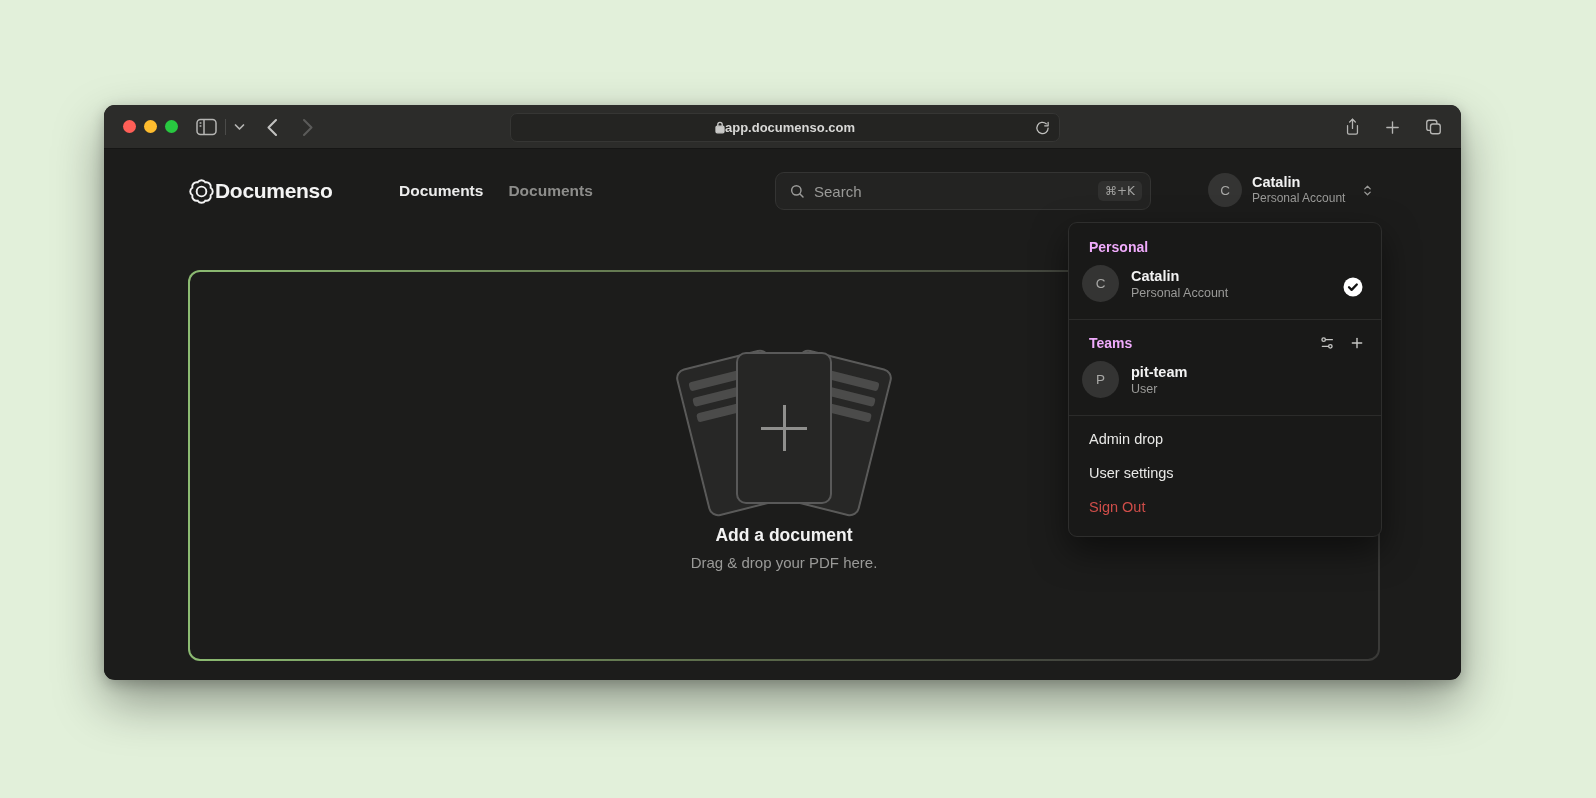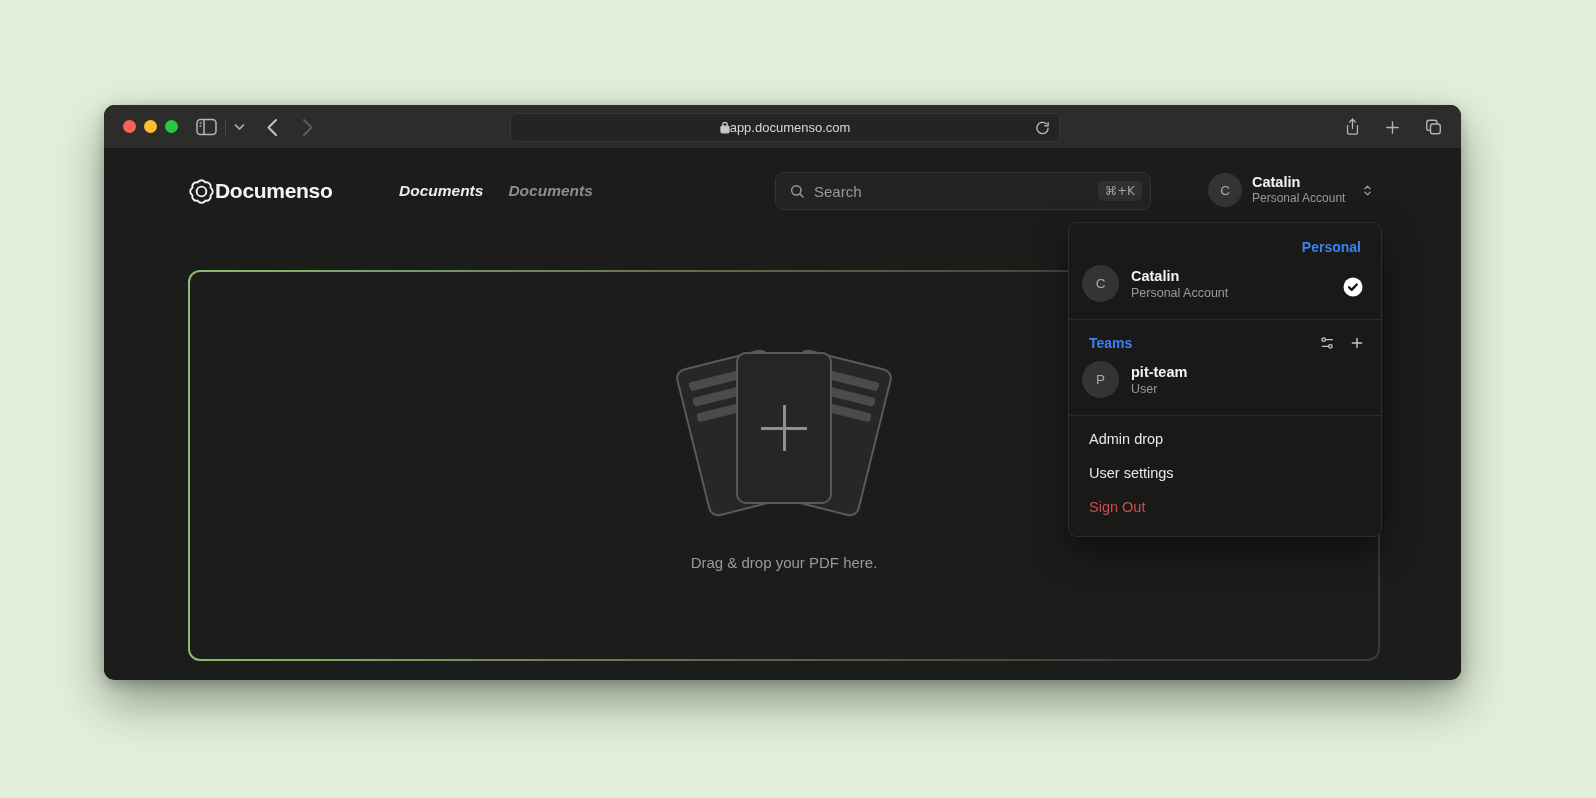--- a/index.html
+++ b/index.html
@@ -31,34 +31,34 @@
 
   .tb-left { position:absolute; left:92px; top:0; height:44px; display:flex; align-items:center; }
   .tb-left svg { display:block; }
   .tb-divider { width:1px; height:16px; background:#4b4b49; margin:0 8px; }
   .icon-btn { background:none; border:none; cursor:pointer; padding:0; display:flex; align-items:center; }
 
   .urlbar {
     position:absolute; left:406px; top:8px; width:550px; height:29px;
     background:#242422; border:1px solid #363634; border-radius:7px;
     display:flex; align-items:center; justify-content:center; 
-    color:#d8d8d6; font-size:13px;
+    color:#d8d8d6; font-size:13px;font-weight:bold;
   }
   .urlbar .reload { position:absolute; right:9px; top:6px; }
 
   .tb-right { position:absolute; right:18px; top:0; height:44px; display:flex; align-items:center; gap:23px; }
 
   
   .page { position:relative; height:530px; background:#1c1c1b; }
 
   .brand { position:absolute; left:84px; top:28px; height:28px; display:flex; align-items:center; gap:0; cursor:pointer; }
   .brand-name { font-size:21px; font-weight:700; color:#f4f4f4; letter-spacing:-.3px; }
 
   .nav { position:absolute; left:295px; top:33px; display:flex; gap:25px; font-size:15.5px; font-weight:600; }
-  .nav-item { cursor:pointer;font-style:italic; }
+  .nav-item { cursor:pointer; }
   .nav-item.active { color:#ececec; }
   .nav-item.muted  { color:#8d8d8b; }
 
   .search {
     position:absolute; left:671px; top:23px; width:376px; height:38px;
     background:#232322; border:1px solid #343433; border-radius:9px;
     display:flex; align-items:center; padding:0 8px 0 13px; gap:9px;
   }
   .search input {
     flex:1; background:transparent; border:none; outline:none;
@@ -80,21 +80,21 @@
   .acct-name { font-size:14.5px; font-weight:700; color:#f2f2f2; line-height:17px; }
   .acct-sub  { font-size:12px; color:#9a9a98; line-height:15px; }
   .account .caret { margin-left:6px; }
 
   
   .menu {
     position:absolute; left:964px; top:73px; width:314px; z-index:10;
     background:#191918; border:1px solid #2e2e2d; border-radius:9px;
     box-shadow:0 14px 34px rgba(0,0,0,.5); padding:7px 0 12px;
   }
-  .menu-label { padding:9px 20px 5px; font-size:14px; font-weight:700; color:#3b82f6;text-align:right; }
+  .menu-label { padding:9px 20px 5px; font-size:14px; font-weight:700; color:#f0abfc; }
   .menu-label-row { display:flex; align-items:center; justify-content:space-between; padding-right:16px; }
   .menu-label-row .menu-label { padding-right:0; }
   .label-icons { display:flex; align-items:center; gap:14px; padding-top:4px; }
 
   .menu-row {
     display:flex; align-items:center; gap:12px;
     padding:5px 16px 12px 13px; position:relative; cursor:pointer;
   }
   .menu-row .avatar { width:37px; height:37px; }
   .row-name { font-size:14.5px; font-weight:700; color:#f2f2f2; line-height:18px; }
@@ -318,17 +318,18 @@
         </div>
         <div class="card side-r">
           <div class="bar b1"></div>
           <div class="bar b2" style="margin-left:auto"></div>
           <div class="bar b3" style="margin-left:auto"></div>
         </div>
         <div class="card main">
           <span class="plus-glyph"></span>
         </div>
       </div>
+      <div class="dz-title">Add a document</div>
       <div class="dz-sub">Drag &amp; drop your PDF here.</div>
     </div>
 
   </div>
 </div>
 
 </body></html>

